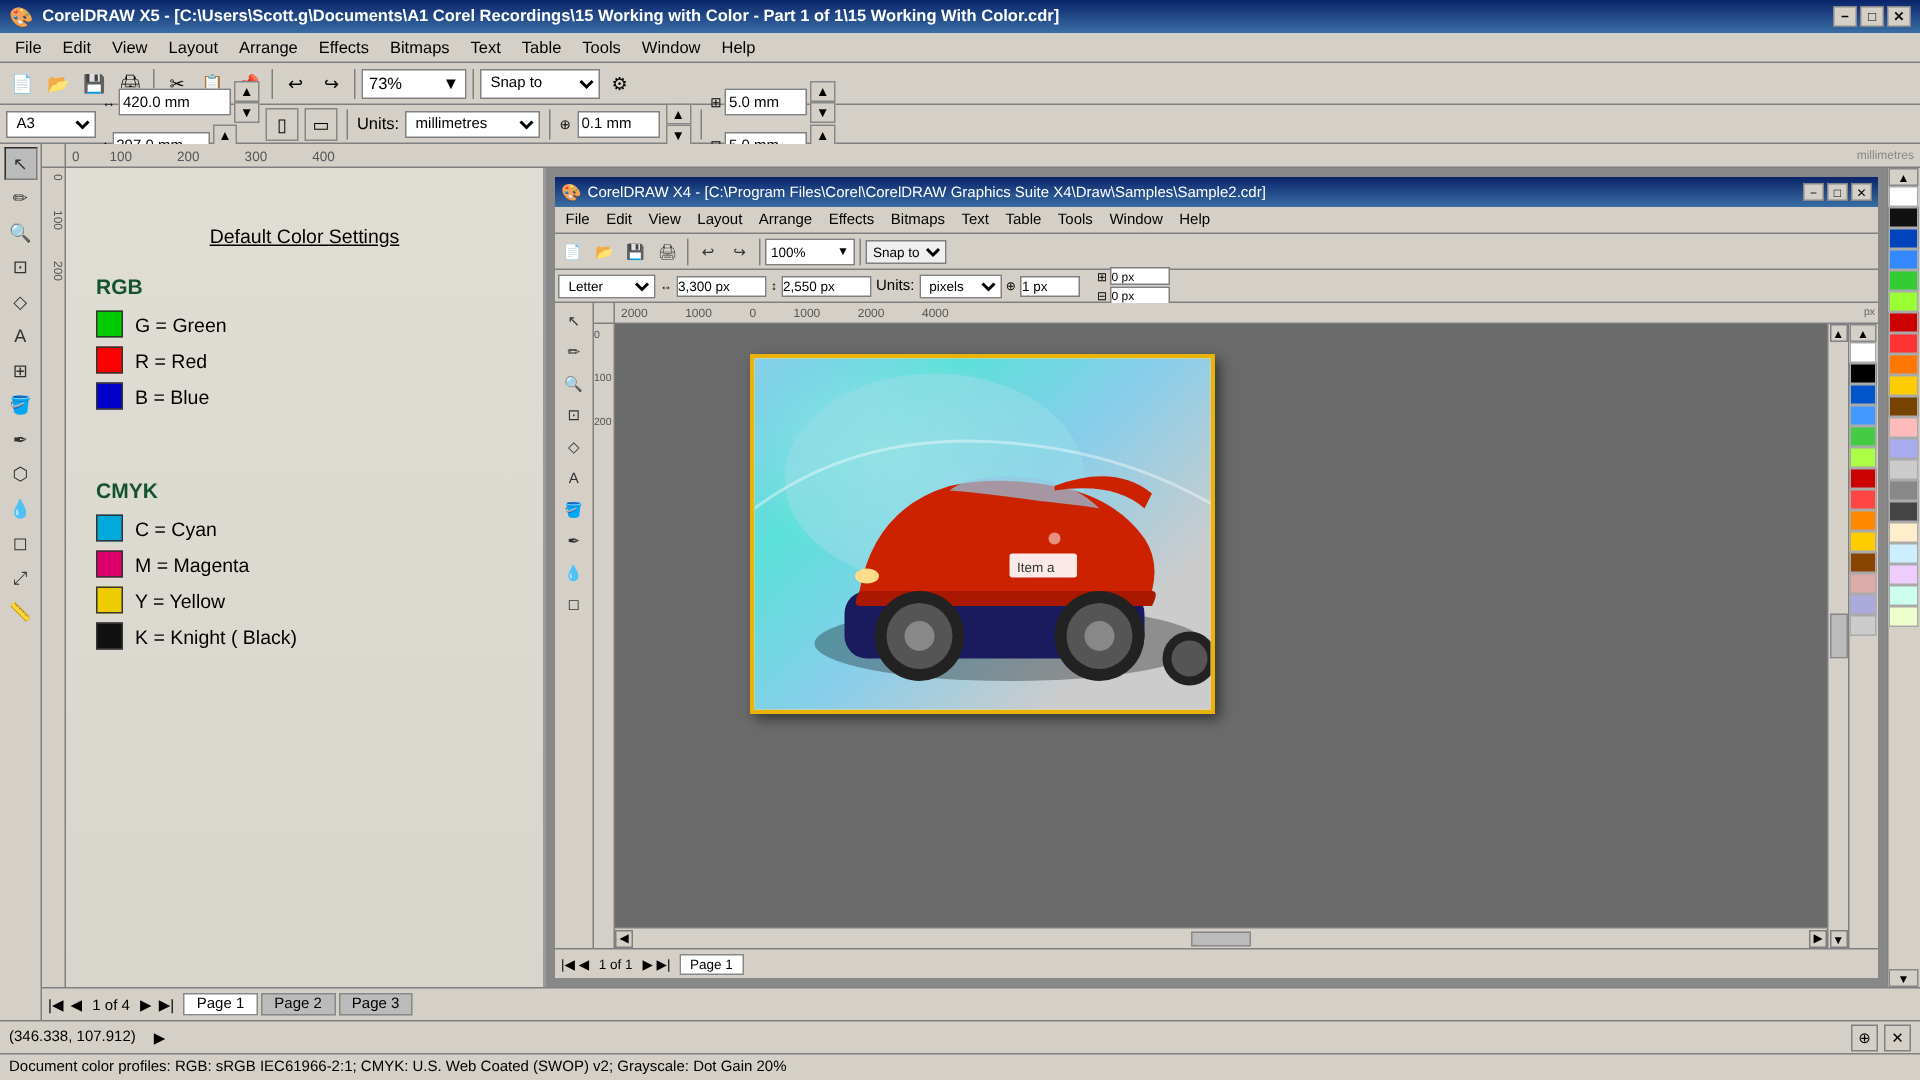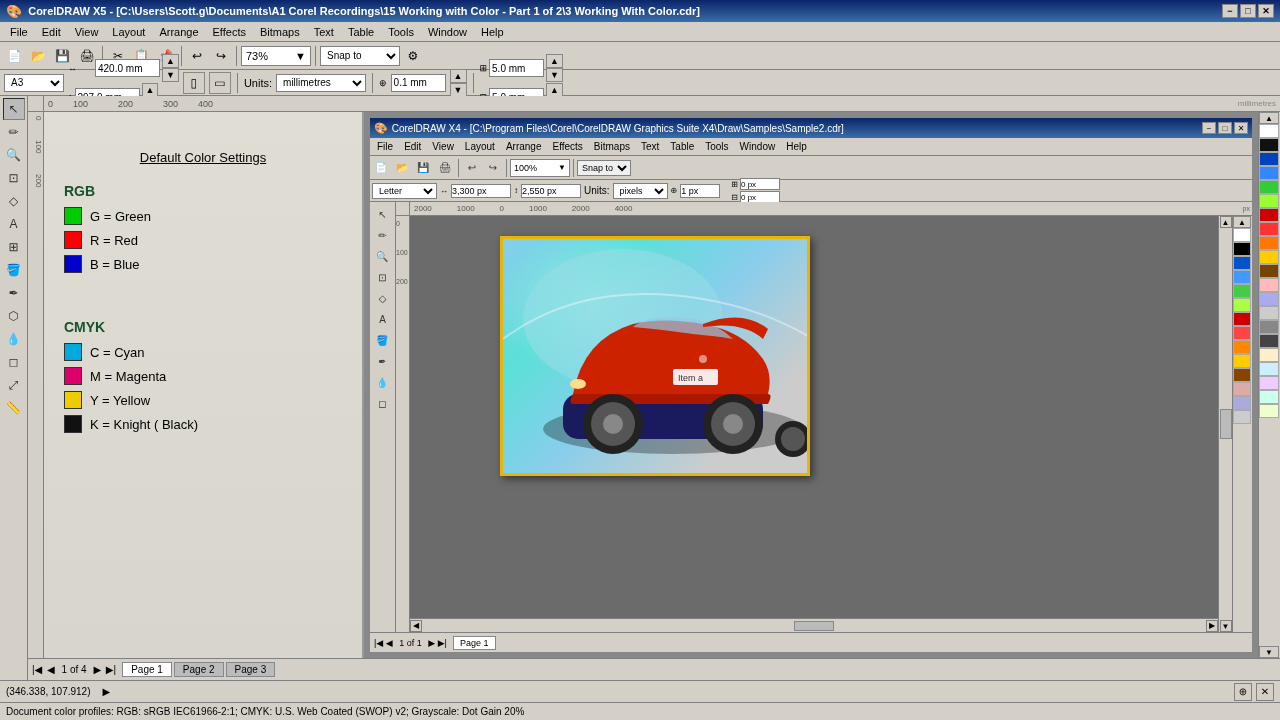--- a/index.html
+++ b/index.html
@@ -351,21 +351,21 @@
     }
   </style>
 </head>
 <body>
 
 <div style="width:1280px;height:720px;display:flex;flex-direction:column;">
 
   <div class="title-bar">
     <div style="display:flex;align-items:center;gap:6px;">
       <span style="font-size:13px;">🎨</span>
-      <span>CorelDRAW X5 - [C:\Users\Scott.g\Documents\A1 Corel Recordings\15 Working with Color - Part 1 of 2\3 Working With Color.cdr]</span>
+      <span>CorelDRAW X5 - [C:\Users\Scott.g\Documents\A1 Corel Recordings\15 Working with Color - Part 1 of 1\15 Working With Color.cdr]</span>
     </div>
     <div class="title-bar-controls">
       <div class="title-btn">−</div>
       <div class="title-btn">□</div>
       <div class="title-btn">✕</div>
     </div>
   </div>
 
   <div class="menu-bar">
     <div class="menu-item">File</div>
@@ -406,21 +406,21 @@
     <div class="toolbar-btn">⚙</div>
   </div>
 
   <div class="prop-bar">
     <select class="prop-select" style="width:60px;">
       <option>A3</option>
     </select>
     <div style="display:flex;flex-direction:column;gap:1px;">
       <div style="display:flex;align-items:center;gap:2px;">
         <span style="font-size:9px;">↔</span>
-        <input class="prop-input" value="420.0 mm" style="width: 65px; margin-left: 16px;">
+        <input class="prop-input" value="420.0 mm" style="width: 75px;">
         <div style="display:flex;flex-direction:column;">
           <div class="small-btn">▲</div>
           <div class="small-btn">▼</div>
         </div>
       </div>
       <div style="display:flex;align-items:center;gap:2px;">
         <span style="font-size:9px;">↕</span>
         <input class="prop-input" value="297.0 mm" style="width: 65px;">
         <div style="display:flex;flex-direction:column;">
           <div class="small-btn">▲</div>
@@ -483,21 +483,21 @@
     </div>
 
     <div class="outer-main">
 
       <div style="display:flex;">
         <div style="width:16px;height:16px;background:#d4d0c8;border-right:1px solid #808080;border-bottom:1px solid #808080;"></div>
         <div class="ruler-h" style="flex:1;padding-left:4px;">
           <span style="margin-right:20px;">0</span>
           <span style="margin-right:30px;">100</span>
           <span style="margin-right:30px;">200</span>
-          <span style="margin-right:20px;">300</span>
+          <span style="margin-right:30px;">300</span>
           <span style="margin-right:30px;">400</span>
           <span style="color:#888;font-size:8px;margin-left:auto;margin-right:4px;">millimetres</span>
         </div>
       </div>
 
       <div class="canvas-row">
 
         <div class="ruler-v" style="display:flex;flex-direction:column;padding-top:4px;gap:20px;overflow:hidden;">
           <span style="font-size:8px;writing-mode:vertical-rl;">0</span>
           <span style="font-size:8px;writing-mode:vertical-rl;">100</span>

